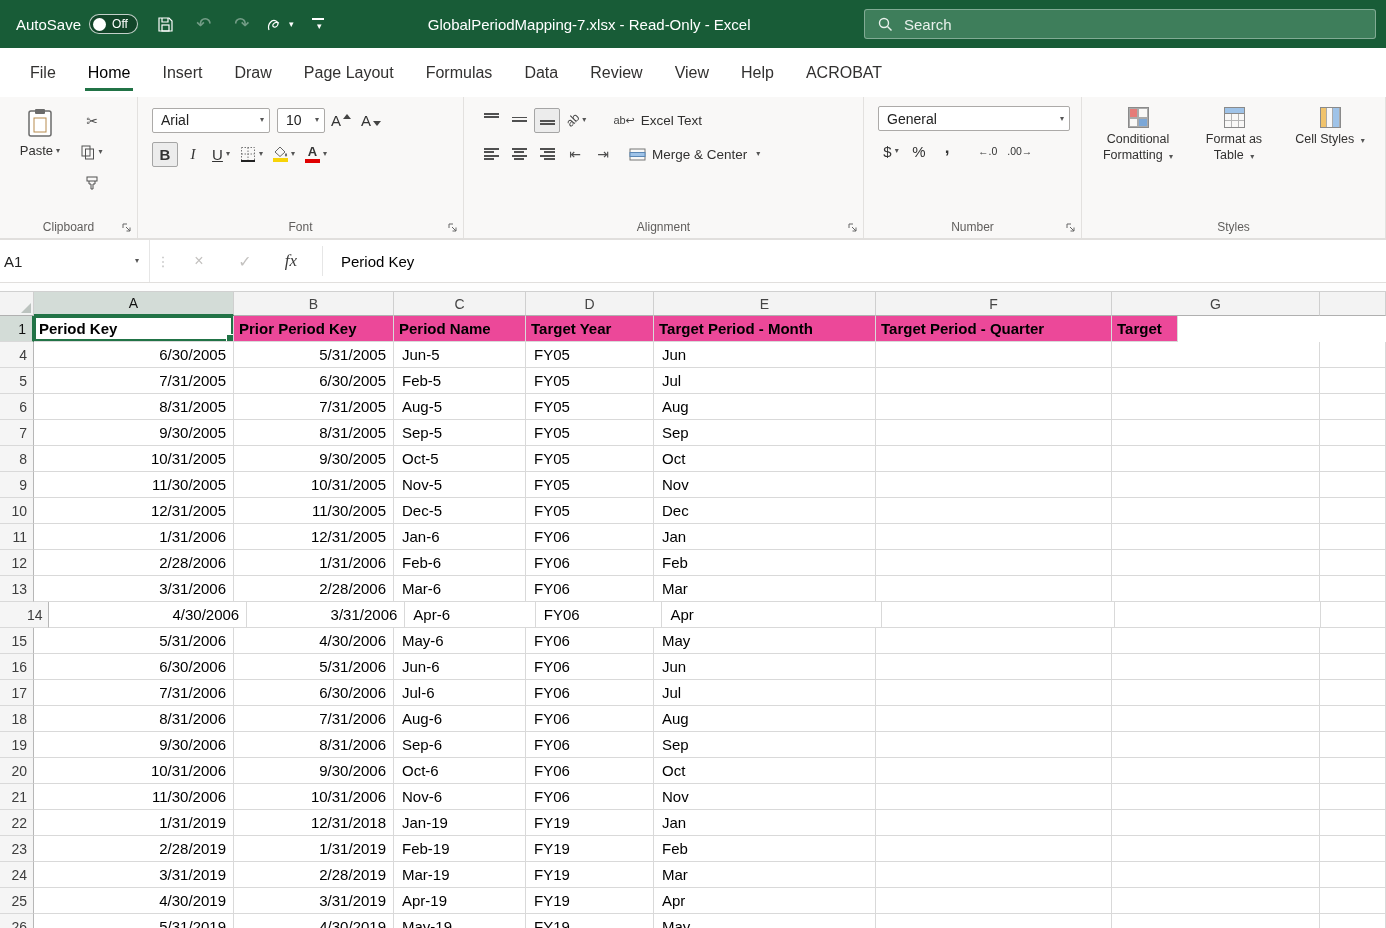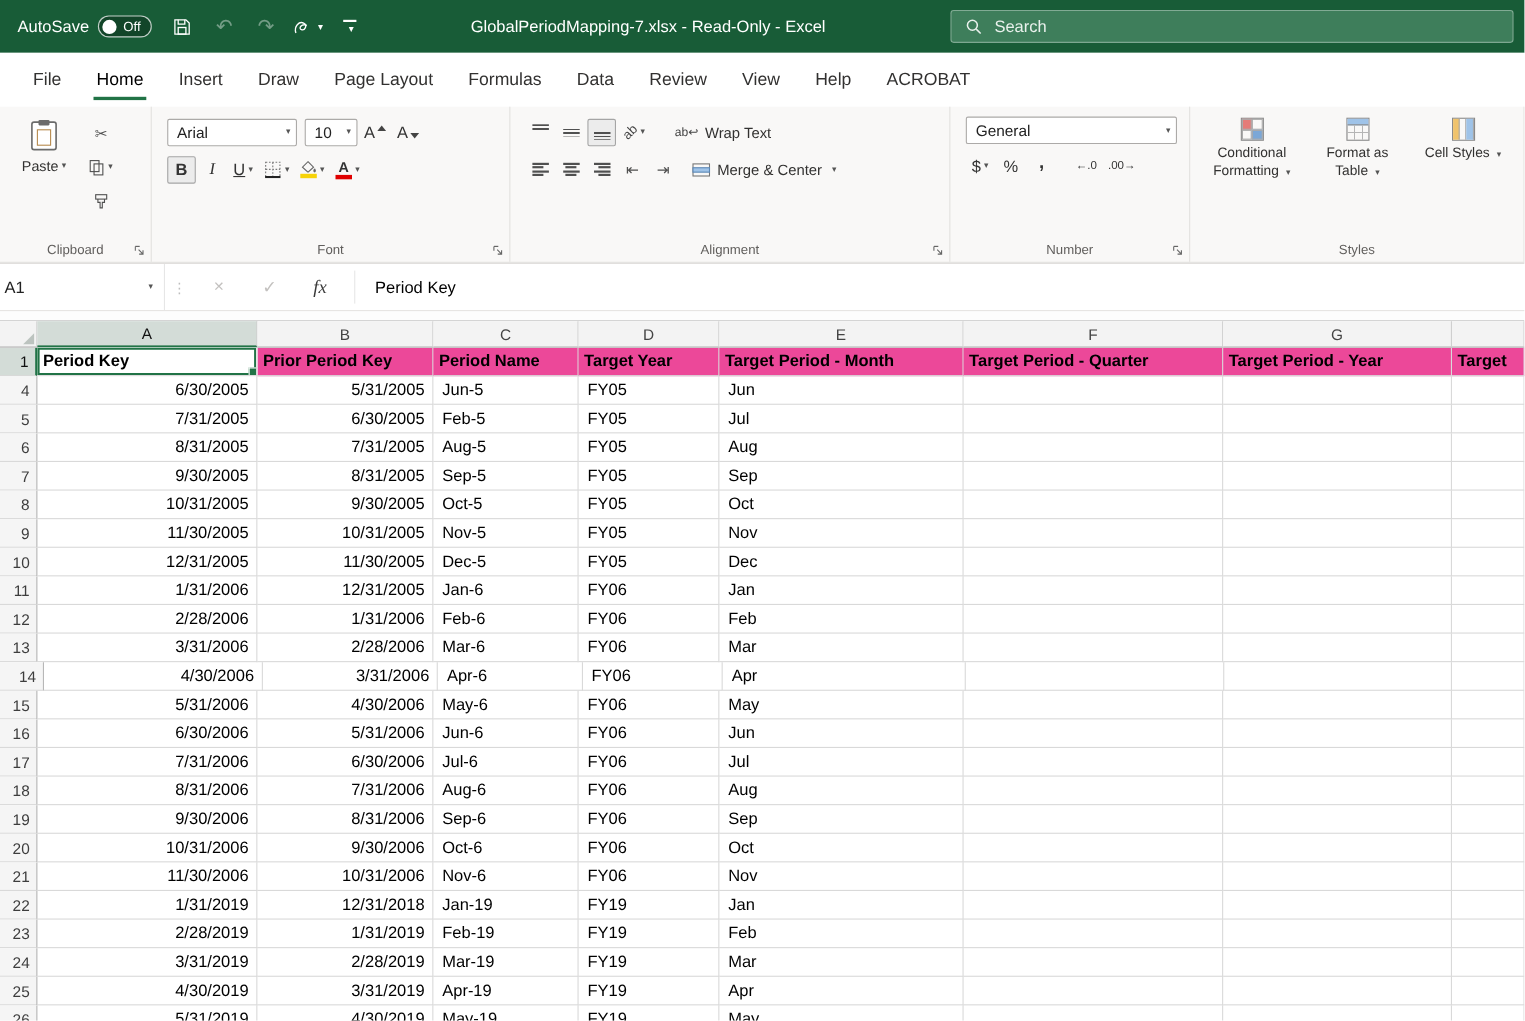--- a/index.html
+++ b/index.html
@@ -323,21 +323,21 @@
               <span class="vb bot">
                 <i></i>
               </span>
             </span>
           <span class="rbtn">
               <span class="orient">ab</span>
               <span class="chev">▾</span>
             </span>
           <span class="txtbtn" style="margin-left:14px">
             <span class="wt">ab↩</span>
-            <span>Wrap Text</span>
+            <span>Excel Text</span>
           </span>
         </div>
         <div class="frow">
           <span class="rbtn">
               <span class="hbars">
                 <i></i>
                 <i></i>
                 <i></i>
                 <i></i>
               </span>
@@ -479,21 +479,20 @@
         <div class="ch" style="width: 66px;"></div>
       </div>
     <div class="crow">
         <div class="rn sel-row" style="width: 34px;">1</div>
         <div class="cell hcell a1" style="width: 200px;">Period Key</div>
         <div class="cell hcell" style="width: 160px;">Prior Period Key</div>
         <div class="cell hcell" style="width: 132px;">Period Name</div>
         <div class="cell hcell" style="width: 128px;">Target Year</div>
         <div class="cell hcell" style="width: 222px;">Target Period - Month</div>
         <div class="cell hcell" style="width: 236px;">Target Period - Quarter</div>
-        <div class="cell hcell" style="width: 208px;">Target Period - Year</div>
         <div class="cell hcell" style="width: 66px;">Target</div>
       </div>
     <div>
         <div class="crow">
           <div class="rn" style="width: 34px;">4</div>
           <div class="cell r" style="width: 200px;">6/30/2005</div>
           <div class="cell r" style="width: 160px;">5/31/2005</div>
           <div class="cell l" style="width: 132px;">Jun-5</div>
           <div class="cell l" style="width: 128px;">FY05</div>
           <div class="cell l" style="width: 222px;">Jun</div>
@@ -594,21 +593,21 @@
           <div class="cell r" style="width: 200px;">3/31/2006</div>
           <div class="cell r" style="width: 160px;">2/28/2006</div>
           <div class="cell l" style="width: 132px;">Mar-6</div>
           <div class="cell l" style="width: 128px;">FY06</div>
           <div class="cell l" style="width: 222px;">Mar</div>
           <div class="cell l" style="width: 236px;"></div>
           <div class="cell l" style="width: 208px;"></div>
           <div class="cell l" style="width: 66px;"></div>
         </div>
         <div class="crow">
-          <div class="rn" style="width: 40px;">14</div>
+          <div class="rn" style="width: 50px;">14</div>
           <div class="cell r" style="width: 200px;">4/30/2006</div>
           <div class="cell r" style="width: 160px;">3/31/2006</div>
           <div class="cell l" style="width: 132px;">Apr-6</div>
           <div class="cell l" style="width: 128px;">FY06</div>
           <div class="cell l" style="width: 222px;">Apr</div>
           <div class="cell l" style="width: 236px;"></div>
           <div class="cell l" style="width: 208px;"></div>
           <div class="cell l" style="width: 66px;"></div>
         </div>
         <div class="crow">

